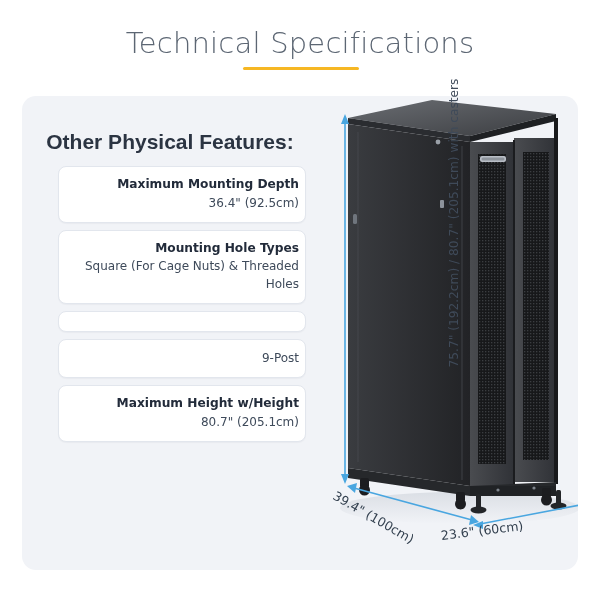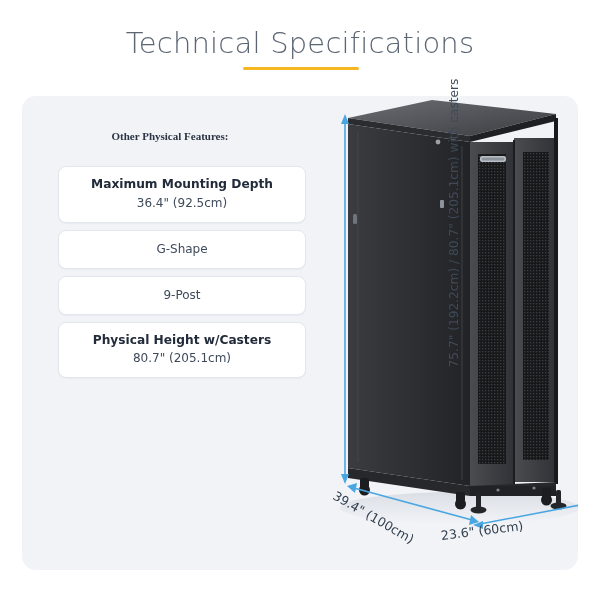--- a/index.html
+++ b/index.html
@@ -30,31 +30,31 @@
     position: absolute; left: 22px; top: 96px;
     width: 556px; height: 474px;
     background: #f1f3f7;
     border-radius: 14px;
   }
 
   
   .features-heading {
     position: absolute; left: 22px; top: 130px; width: 296px;
     text-align: center;
-    font-size: 11px; font-weight: bold; color: #2b3442;
-    font-family: Liberation Serif, serif;
+    font-size: 21px; font-weight: bold; color: #2b3442;
+    font-family: Liberation Sans, sans-serif;
   }
   .cards { position: absolute; left: 58px; top: 166px; width: 248px; }
   .card {
     background: #ffffff;
     border: 1px solid #e2e6ed;
     border-radius: 8px;
     margin-bottom: 7px;
     padding: 9px 6px 10px;
-    text-align: center;
+    text-align: right;
     box-shadow: 0 1px 1px rgba(40,50,70,.04);
   }
   .card-title {
     font-size: 12.2px; font-weight: bold; color: #222b3a;
     line-height: 1.45;
     font-family: "DejaVu Sans", sans-serif;
   }
   .card-value {
     font-size: 12px; color: #3e4a5a; line-height: 1.5;
     font-family: "DejaVu Sans", sans-serif;
@@ -97,31 +97,34 @@
 
   <div class="features-heading">Other Physical Features:</div>
 
   <div class="cards">
 
     <div class="card">
       <div class="card-title">Maximum Mounting Depth</div>
       <div class="card-value">36.4" (92.5cm)</div>
     </div>
 
-
-    <div class="card">
-      <div class="card-value">G-Shape</div>
+    <div class="card">
+      <div class="card-title">Mounting Hole Types</div>
+      <div class="card-value">Square (For Cage Nuts) &amp; Threaded Holes</div>
+    </div>
+
+    <div class="card">
     </div>
 
     <div class="card">
       <div class="card-value">9-Post</div>
     </div>
 
     <div class="card">
-      <div class="card-title">Physical Height w/Casters</div>
+      <div class="card-title">Maximum Height w/Height</div>
       <div class="card-value">80.7" (205.1cm)</div>
     </div>
 
   </div>
 
   <div class="photo-area">
 
     <svg class="art" width="258" height="474" viewBox="0 0 258 474">
       <defs>
         <linearGradient id="sideG" x1="0" y1="0" x2="1" y2="0">

